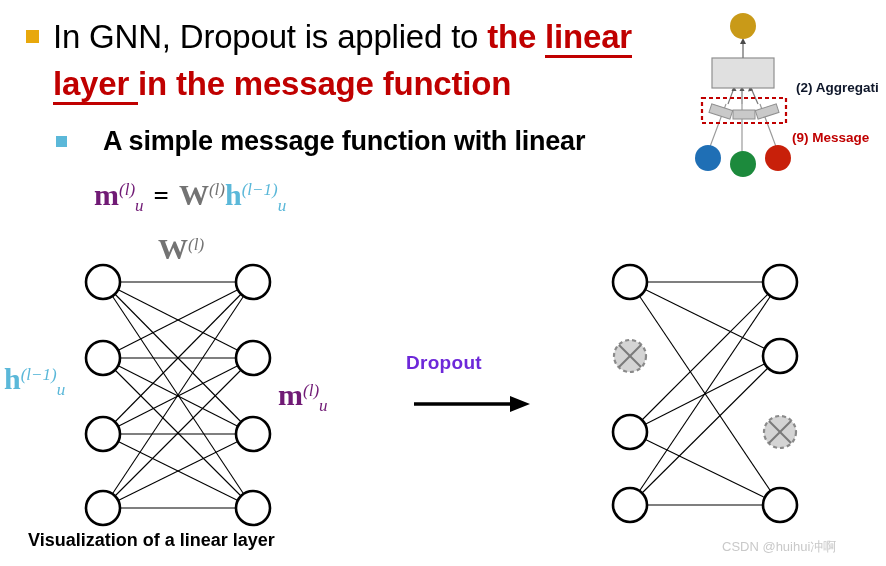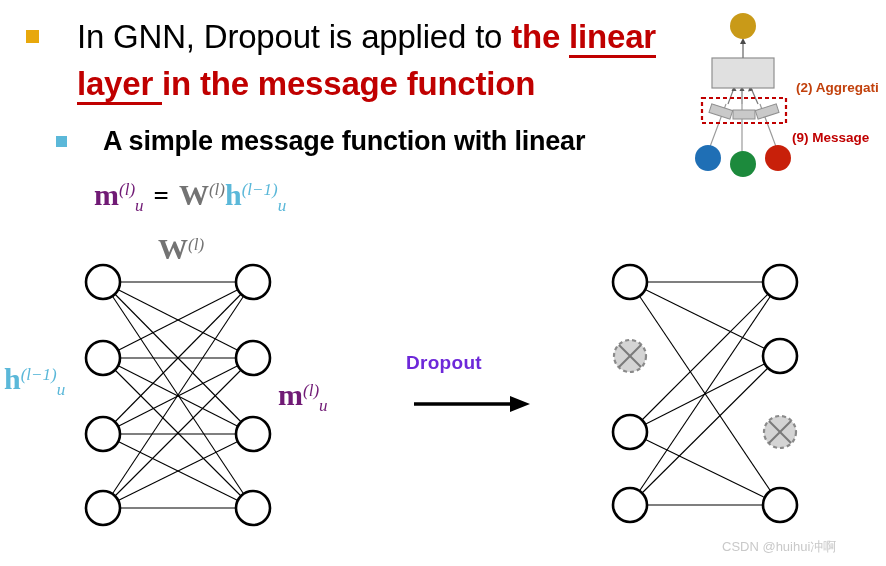--- a/index.html
+++ b/index.html
@@ -21,21 +21,20 @@
   
   .bullet1-wrap {
     position: absolute;
     left: 26px;
     top: 14px;
     width: 660px;
   }
   .bullet1-row {
     display: flex;
     align-items: flex-start;
-    gap: 24px;
   }
   .sq-gold {
     width: 13px;
     height: 13px;
     background: #E8A80C;
     margin-top: 16px;
     margin-right: 14px;
     flex: none;
   }
   .b1-text {
@@ -121,21 +120,21 @@
     top: 12px;
     width: 210px;
     height: 178px;
   }
   .mini-label {
     position: absolute;
     font-size: 13.5px;
     font-weight: bold;
     white-space: nowrap;
   }
-  .lbl-agg { left: 120px; top: 68px; color: #c2410c; }
+  .lbl-agg { left: 120px; top: 68px; color: #0f172a; }
   .lbl-msg { left: 116px; top: 118px; color: #C00000; }
 
   
   .net {
     position: absolute;
   }
   .netA { left: 60px;  top: 250px; width: 290px; height: 290px; }
   .netB { left: 580px; top: 250px; width: 290px; height: 290px; }
 
   .lbl-W {
@@ -347,16 +346,17 @@
       </g>
 
       <g>
         <circle cx="200" cy="182" r="16" fill="#D4D4D4" stroke="#8a8a8a" stroke-width="2.2" stroke-dasharray="4,3"></circle>
         <line x1="189" y1="171" x2="211" y2="193" stroke="#7a7a7a" stroke-width="2"></line>
         <line x1="211" y1="171" x2="189" y2="193" stroke="#7a7a7a" stroke-width="2"></line>
       </g>
     </svg>
   </div>
 
+  <div class="caption">Visualization of a linear layer</div>
 
   <div class="watermark">CSDN @huihui冲啊</div>
 
 </div>
 
 </body></html>

